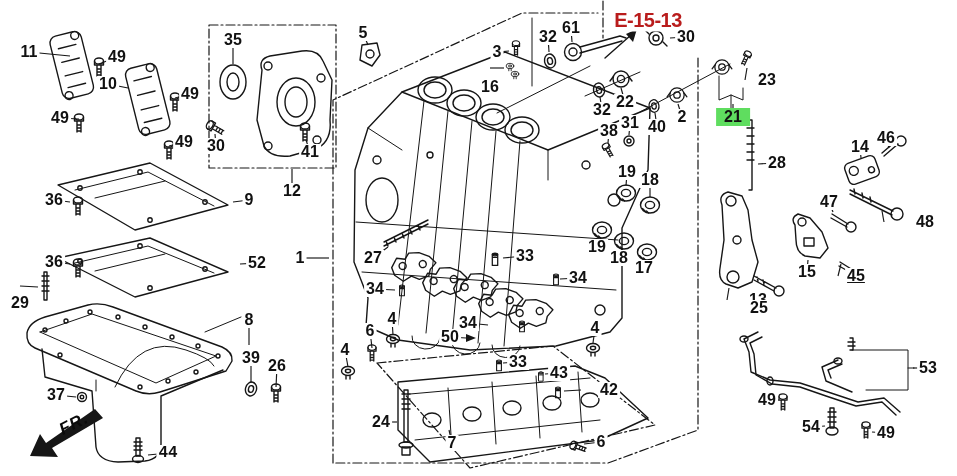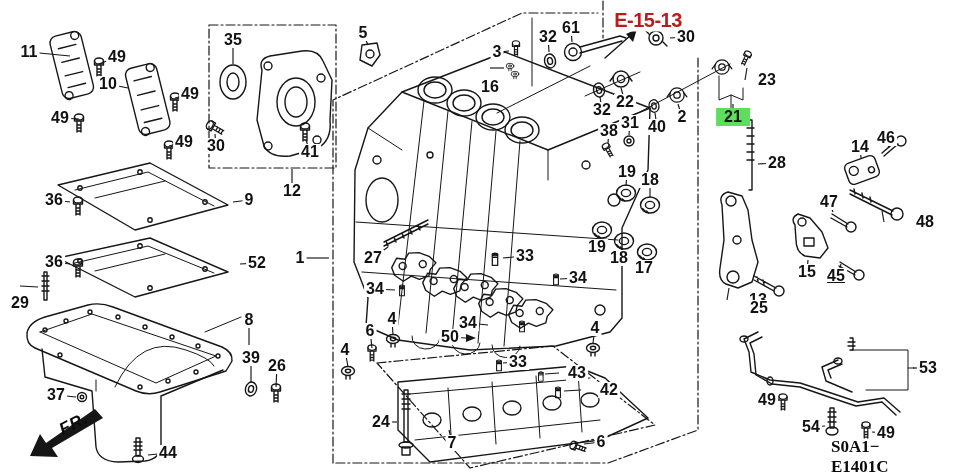--- a/index.html
+++ b/index.html
@@ -395,21 +395,20 @@
         <line x1="581" y1="390" x2="564" y2="391" class="leader"></line>
         <line x1="381" y1="422" x2="397" y2="422" class="leader"></line>
         <line x1="452" y1="443" x2="449" y2="430" class="leader"></line>
         <line x1="595" y1="328" x2="593" y2="343" class="leader"></line>
         <line x1="601" y1="442" x2="584" y2="444" class="leader"></line>
       </g>
 </svg>
 
 <div id="labels">
   <div class="refbox" style="left:648px;top:20px">E-15-13</div>
-  <div class="codebox" style="left:873px;top:457px">S0A1− E1401C</div>
   <div class="frbox" style="left:74px;top:424px">FR.</div>
 <div class="plabel" style="left: 29px; top: 52px;">11</div>
       <div class="plabel" style="left: 117px; top: 57px;">49</div>
       <div class="plabel" style="left: 108px; top: 84px;">10</div>
       <div class="plabel" style="left: 190px; top: 94px;">49</div>
       <div class="plabel" style="left: 60px; top: 118px;">49</div>
       <div class="plabel" style="left: 184px; top: 142px;">49</div>
       <div class="plabel" style="left: 233px; top: 40px;">35</div>
       <div class="plabel" style="left: 216px; top: 146px;">30</div>
       <div class="plabel" style="left: 310px; top: 152px;">41</div>
@@ -417,21 +416,21 @@
       <div class="plabel" style="left: 54px; top: 200px;">36</div>
       <div class="plabel" style="left: 249px; top: 200px;">9</div>
       <div class="plabel" style="left: 54px; top: 262px;">36</div>
       <div class="plabel" style="left: 257px; top: 263px;">52</div>
       <div class="plabel" style="left: 20px; top: 286px; margin-top: 17px;">29</div>
       <div class="plabel" style="left: 300px; top: 258px;">1</div>
       <div class="plabel" style="left: 249px; top: 320px;">8</div>
       <div class="plabel" style="left: 251px; top: 358px;">39</div>
       <div class="plabel" style="left: 277px; top: 366px;">26</div>
       <div class="plabel" style="left: 56px; top: 395px;">37</div>
-      <div class="plabel" style="left: 168px; top: 453px;">44</div>
+      <div class="plabel" style="left: 168px; top: 453px; font-family: Liberation Mono, monospace;">44</div>
       <div class="plabel" style="left: 363px; top: 33px;">5</div>
       <div class="plabel" style="left: 497px; top: 52px;">3</div>
       <div class="plabel" style="left: 490px; top: 80px; margin-top: 7px;">16</div>
       <div class="plabel" style="left: 548px; top: 37px;">32</div>
       <div class="plabel" style="left: 571px; top: 28px;">61</div>
       <div class="plabel" style="left: 686px; top: 37px;">30</div>
       <div class="plabel" style="left: 767px; top: 80px;">23</div>
       <div class="plabel hl" style="left: 733px; top: 117px;">21</div>
       <div class="plabel" style="left: 682px; top: 117px;">2</div>
       <div class="plabel" style="left: 657px; top: 127px;">40</div>
@@ -443,38 +442,38 @@
       <div class="plabel" style="left: 650px; top: 180px;">18</div>
       <div class="plabel" style="left: 597px; top: 247px;">19</div>
       <div class="plabel" style="left: 619px; top: 258px;">18</div>
       <div class="plabel" style="left: 644px; top: 268px;">17</div>
       <div class="plabel" style="left: 777px; top: 163px;">28</div>
       <div class="plabel" style="left: 860px; top: 147px;">14</div>
       <div class="plabel" style="left: 886px; top: 138px;">46</div>
       <div class="plabel" style="left: 829px; top: 202px;">47</div>
       <div class="plabel" style="left: 884px; top: 222px; margin-left: 41px;">48</div>
       <div class="plabel" style="left: 807px; top: 272px;">15</div>
-      <div class="plabel" style="left: 836px; top: 276px; text-decoration: underline;">45</div>
+      <div class="plabel" style="left: 856px; top: 276px; text-decoration: underline;">45</div>
       <div class="plabel" style="left: 758px; top: 300px;">13</div>
       <div class="plabel" style="left: 759px; top: 308px;">25</div>
       <div class="plabel" style="left: 928px; top: 368px;">53</div>
       <div class="plabel" style="left: 767px; top: 400px;">49</div>
       <div class="plabel" style="left: 811px; top: 427px;">54</div>
       <div class="plabel" style="left: 886px; top: 433px;">49</div>
       <div class="plabel" style="left: 373px; top: 258px;">27</div>
       <div class="plabel" style="left: 375px; top: 289px;">34</div>
       <div class="plabel" style="left: 525px; top: 256px;">33</div>
       <div class="plabel" style="left: 578px; top: 278px;">34</div>
       <div class="plabel" style="left: 468px; top: 323px;">34</div>
       <div class="plabel" style="left: 392px; top: 319px;">4</div>
       <div class="plabel" style="left: 370px; top: 331px;">6</div>
       <div class="plabel" style="left: 345px; top: 350px;">4</div>
       <div class="plabel" style="left: 450px; top: 337px;">50</div>
       <div class="plabel" style="left: 518px; top: 362px;">33</div>
-      <div class="plabel" style="left: 577px; top: 373px;">43</div>
+      <div class="plabel" style="left: 559px; top: 373px;">43</div>
       <div class="plabel" style="left: 581px; top: 390px; margin-left: 28px;">42</div>
       <div class="plabel" style="left: 381px; top: 422px;">24</div>
       <div class="plabel" style="left: 452px; top: 443px;">7</div>
       <div class="plabel" style="left: 595px; top: 328px;">4</div>
       <div class="plabel" style="left: 601px; top: 442px;">6</div>
     </div>
 
 </div>
 
 </body></html>

